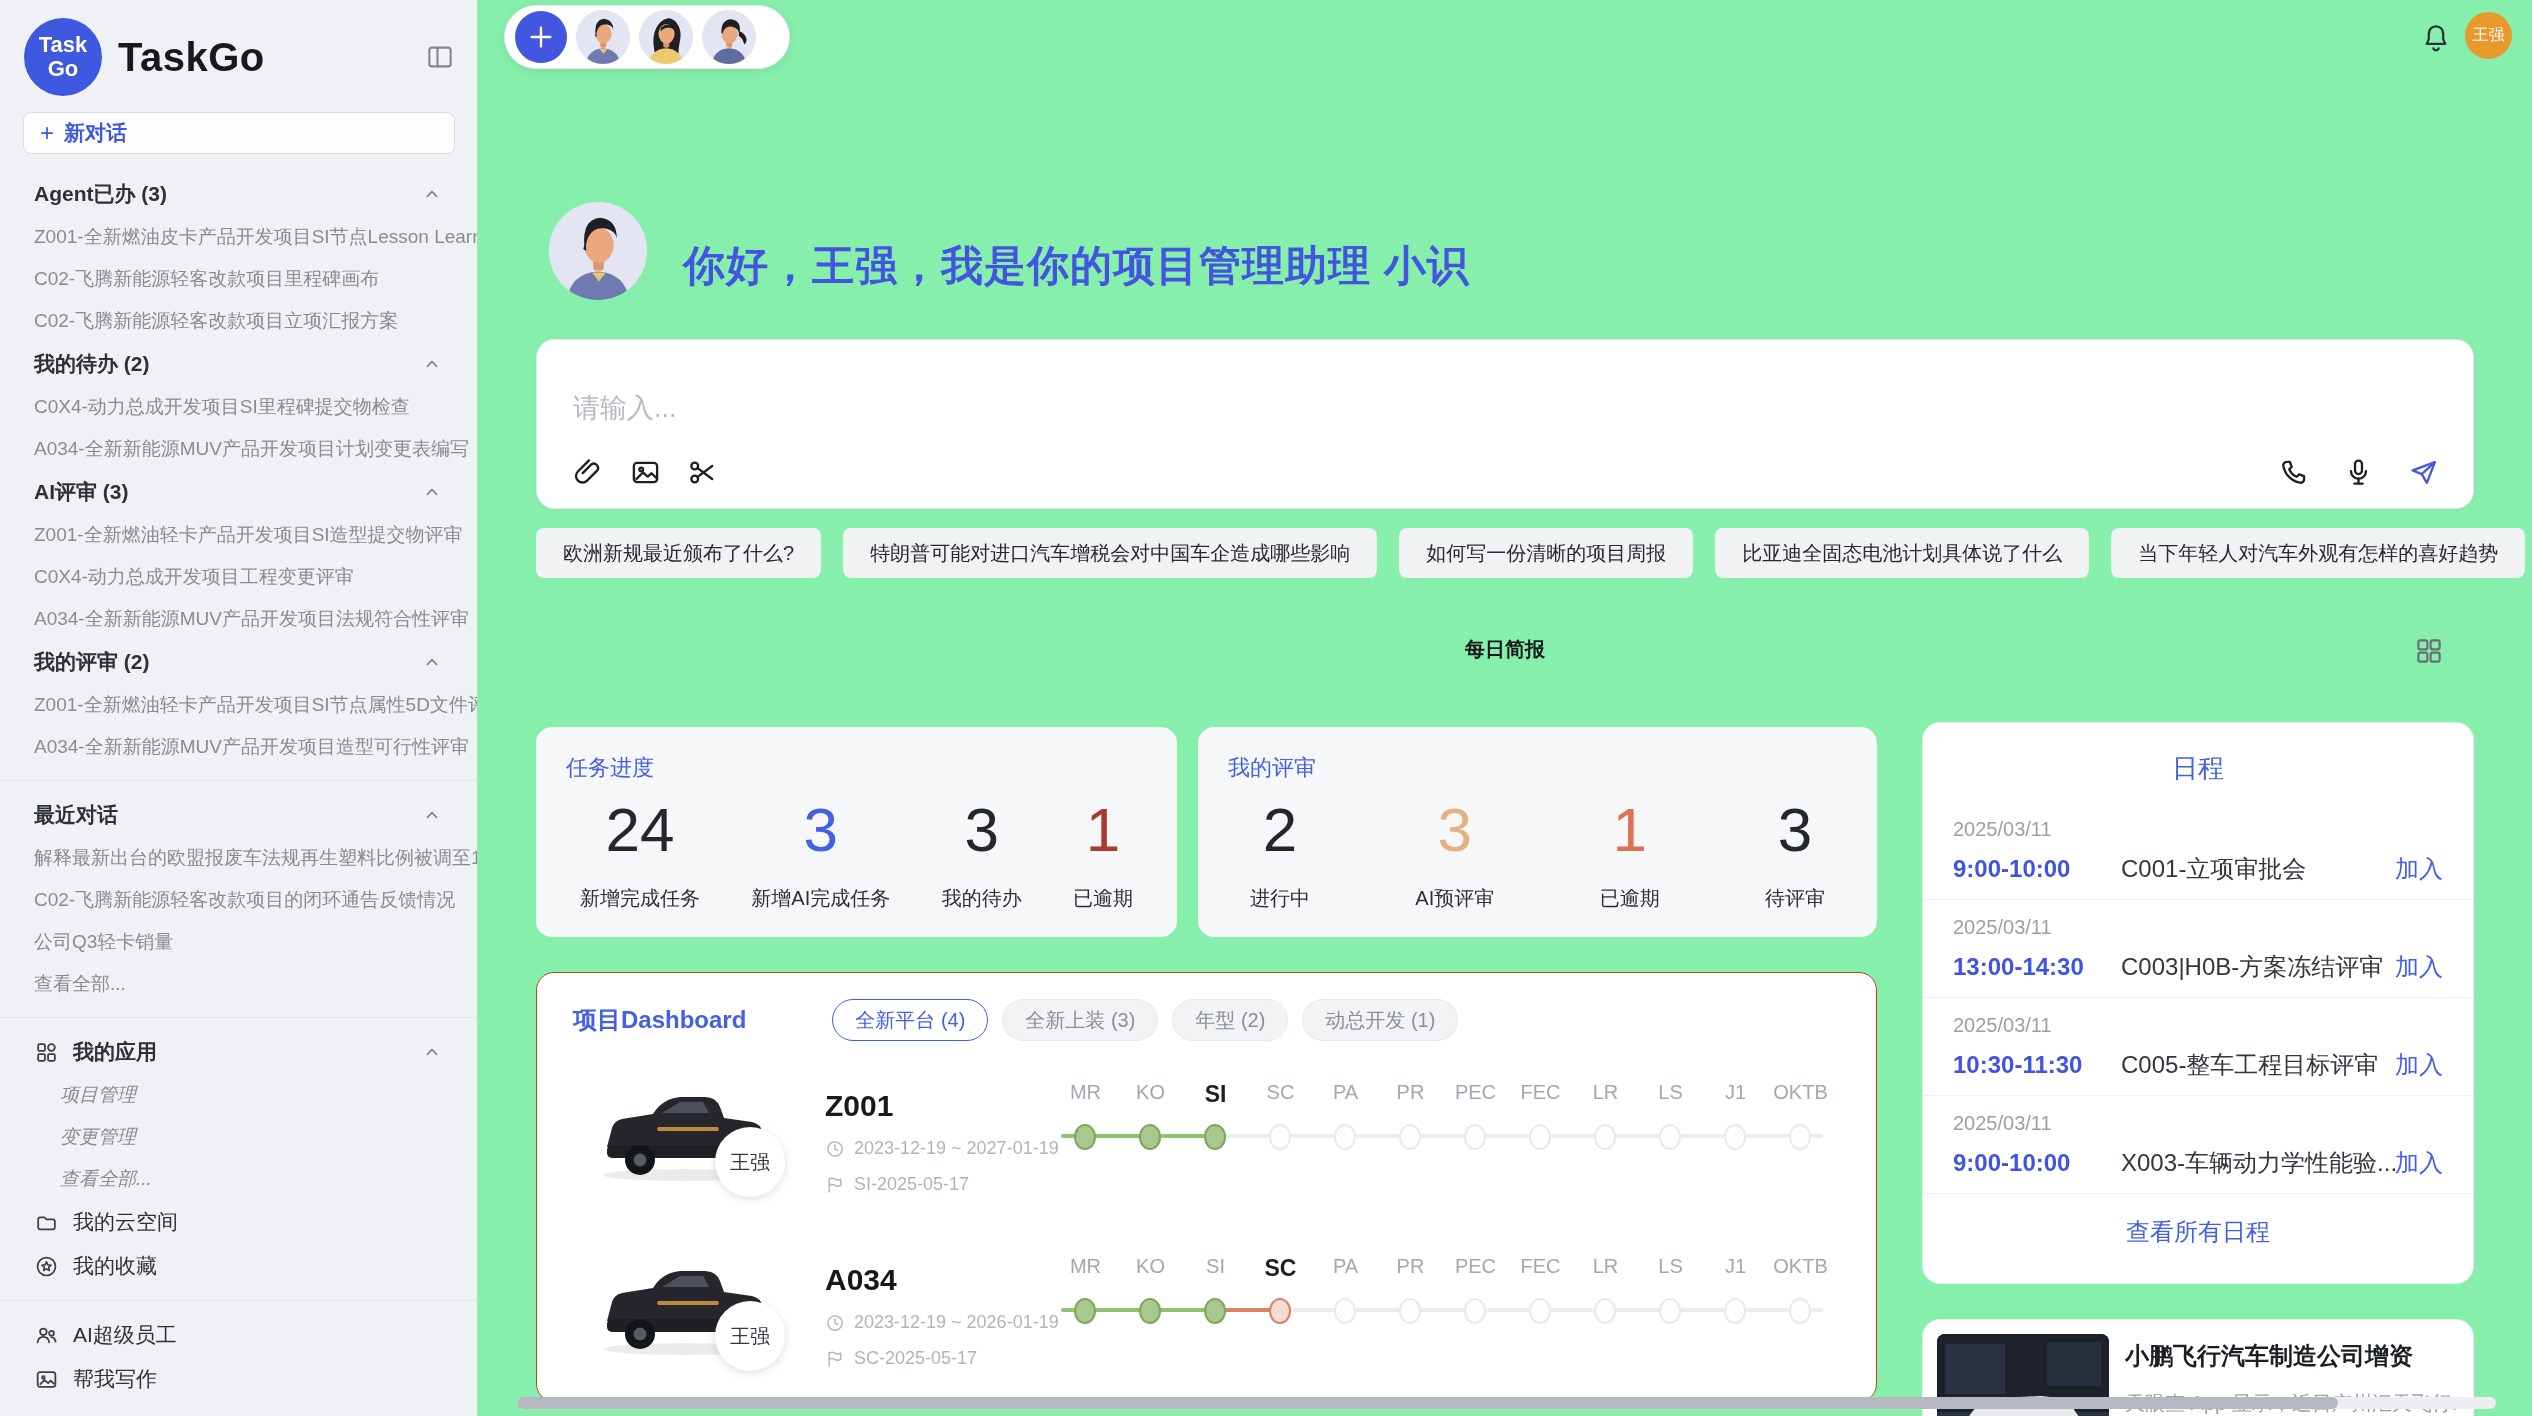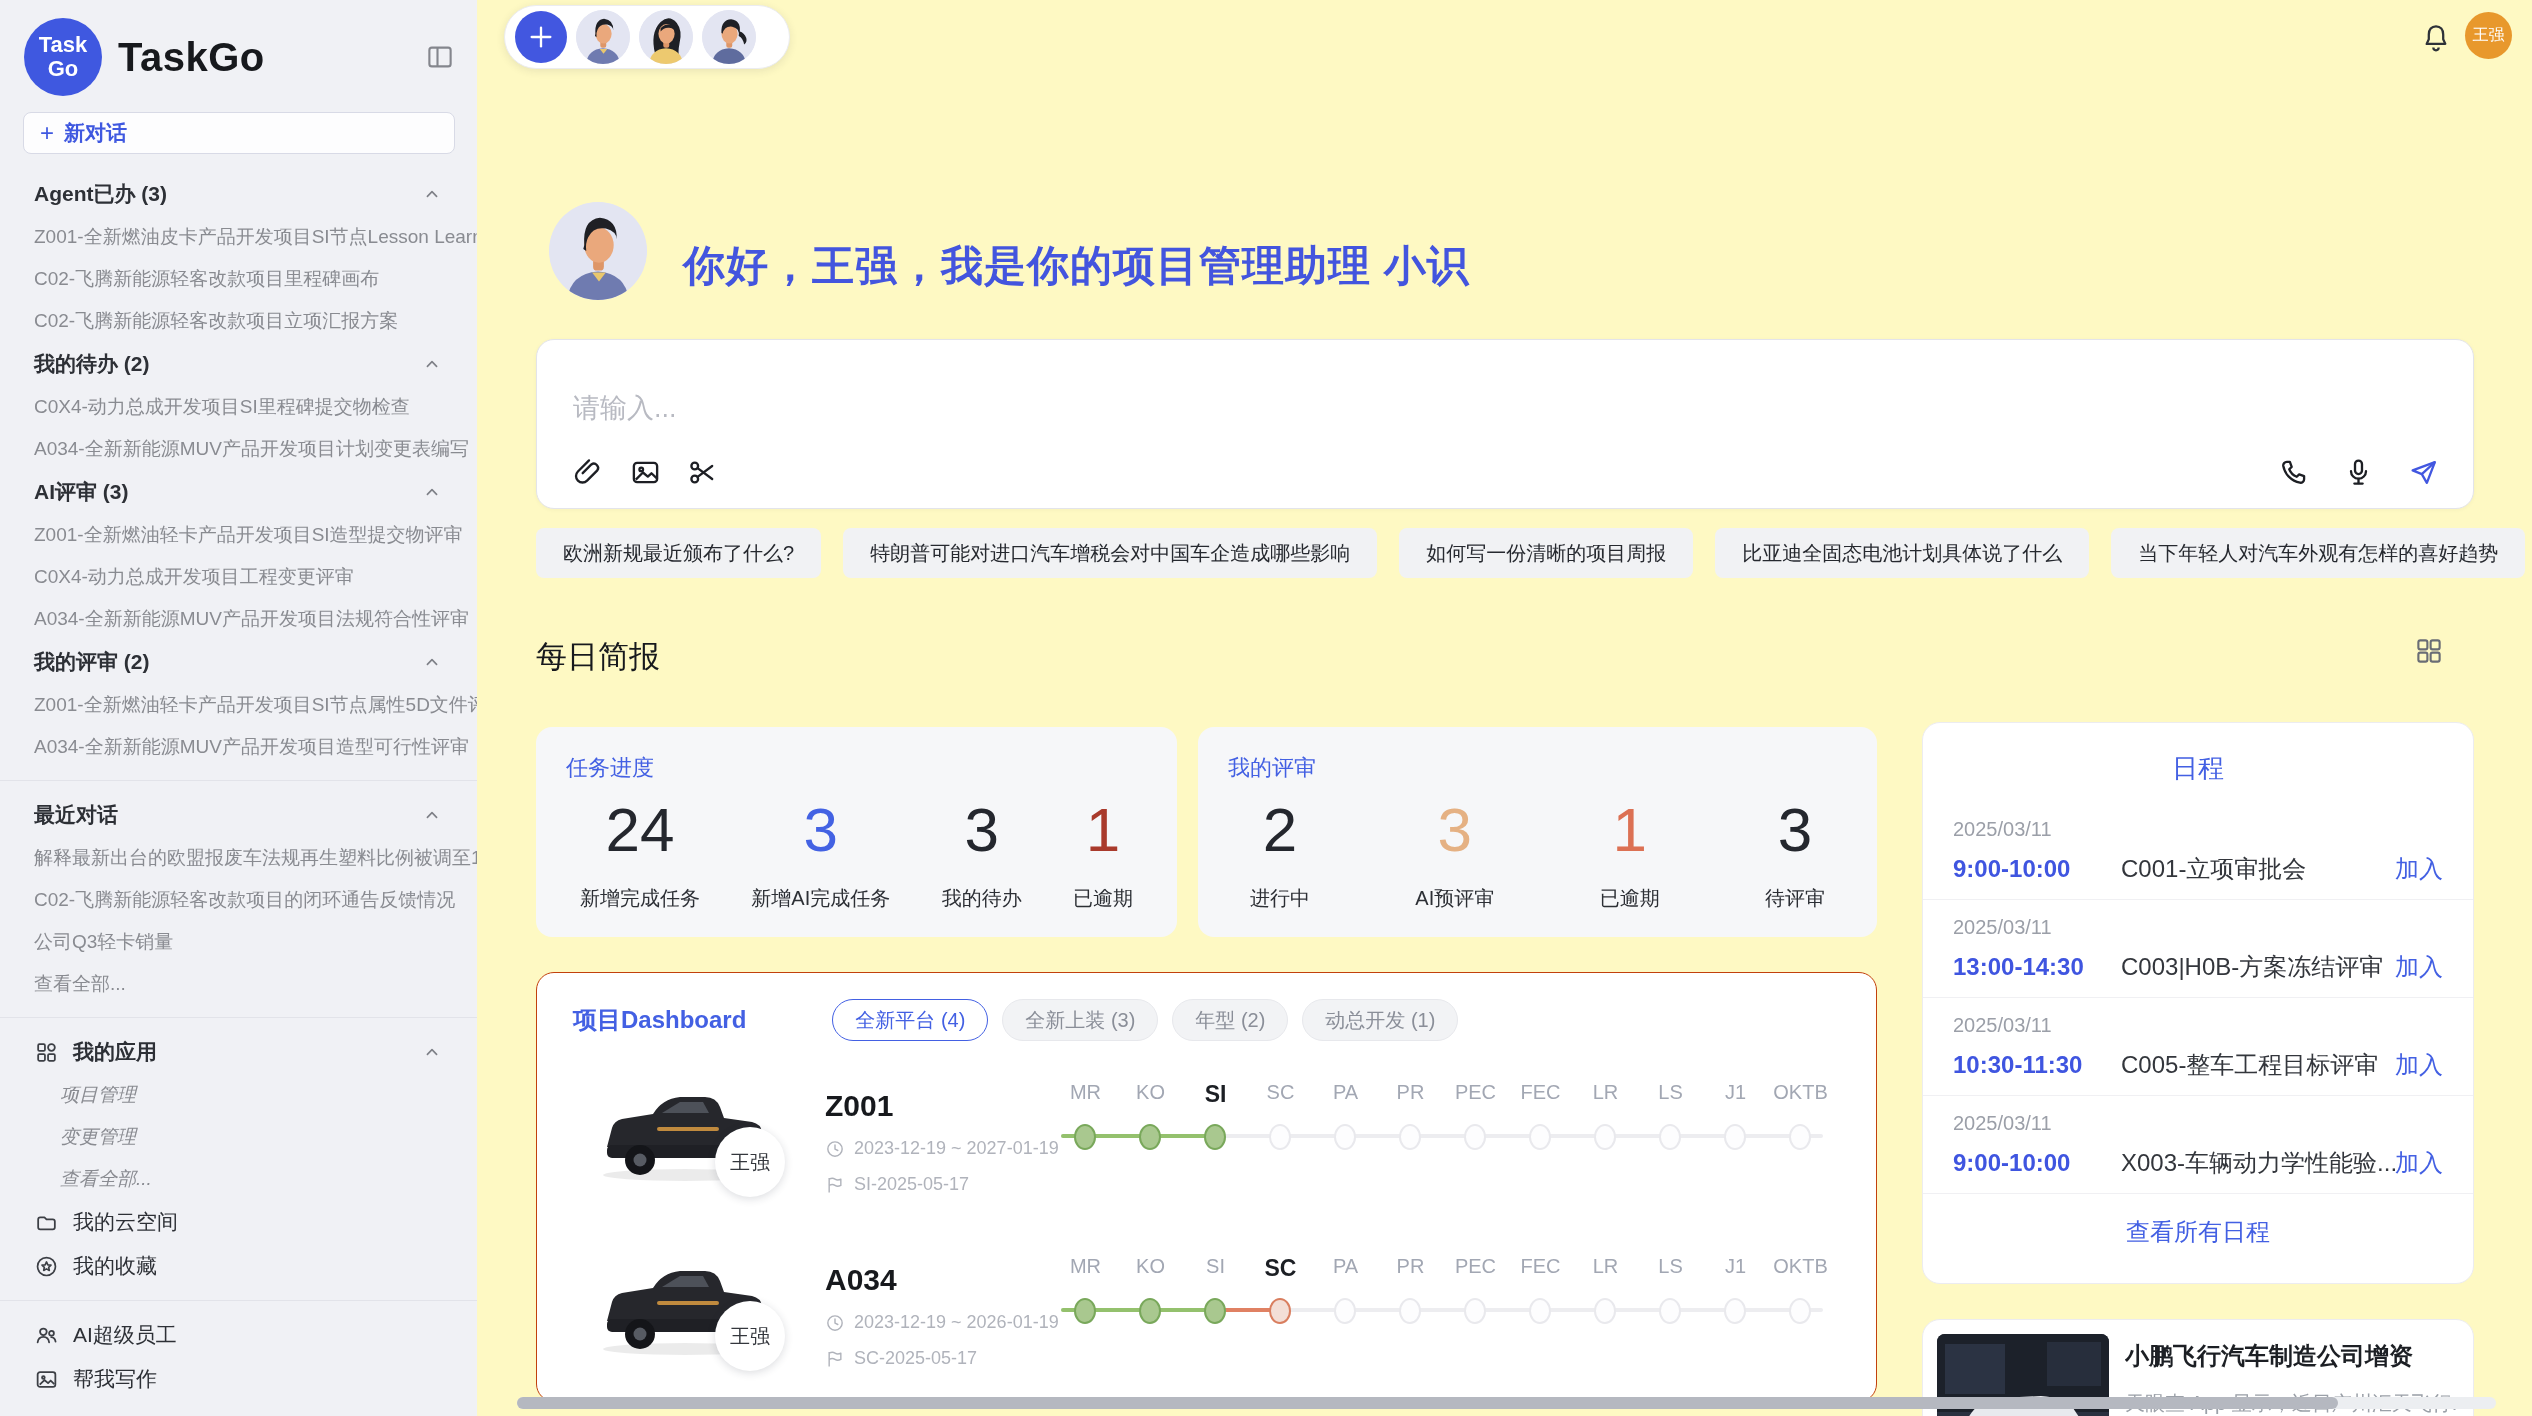--- a/index.html
+++ b/index.html
@@ -1,18 +1,18 @@
 <!DOCTYPE html>
 <html><head>
 <meta charset="utf-8">
 <style>
   * { margin:0; padding:0; box-sizing:border-box; }
   html,body { background:#fff; }
   .stage{ position:relative; width:2532px; height:1416px; overflow:hidden;
-          font-family:"Liberation Sans",sans-serif; background:#fef9c3; color:#24272e;}
+          font-family:"Liberation Sans",sans-serif; background:#86efac; color:#24272e;}
 
   
   .sidebar{ position:absolute; left:0; top:0; width:477px; height:1416px; background:#f0f1f5; overflow:hidden;}
   .sb-head{ display:flex; align-items:center; padding:18px 22px 10px 24px; }
   .logo{ width:78px; height:78px; border-radius:50%; background:#3f58e0; color:#fff; display:flex; flex-direction:column;
          align-items:center; justify-content:center; font-size:22px; line-height:24px; font-weight:bold;}
   .sb-title{ font-size:40px; font-weight:bold; margin-left:16px; color:#17191d; letter-spacing:.5px;}
   .sb-toggle{ margin-left:auto; color:#84868d; width:30px; height:30px;}
   .newchat{ margin:6px 22px 10px 23px; height:42px; background:#fdfdfe; border:1px solid #d8dae6; border-radius:8px;
             display:flex; align-items:center; padding:0 16px; color:#3f58e0; font-size:21px; font-weight:bold; gap:10px;}
@@ -51,21 +51,21 @@
   .in-left{ display:flex; gap:26px; color:#1d1f24;}
   .in-right{ display:flex; gap:34px; margin-left:auto; color:#1d1f24; align-items:center;}
   .iic{ width:31px; height:31px;}
   .send{ color:#4257e0;}
 
   
   .chips{ position:absolute; left:536px; top:528px; width:1938px; display:flex; gap:22px;}
   .chip{ height:50px; line-height:50px; background:#f1f2f4; border-radius:8px; padding:0 27px; font-size:20px; color:#26292f; white-space:nowrap;}
 
   
-  .brief-title{ position:absolute; left:536px; top:636px; width:1938px; text-align:left; font-size:31px; font-weight:normal; color:#17191d;}
+  .brief-title{ position:absolute; left:536px; top:636px; width:1938px; text-align:center; font-size:20px; font-weight:bold; color:#17191d;}
   .brief-grid{ position:absolute; left:2414px; top:636px; width:30px; height:30px; color:#6a6d75;}
   .cards{ position:absolute; left:536px; top:727px; display:flex; gap:21px;}
   .card{ background:#f6f7f9; border-radius:16px; height:210px; padding:26px 0 0 0;}
   .card.c1{ width:641px;}
   .card.c2{ width:679px;}
   .card-label{ font-size:22px; color:#4360e3; padding-left:30px;}
   .stats{ display:flex; justify-content:space-between; padding:14px 44px 0 44px;}
   .c2 .stats{ padding:14px 52px 0 52px;}
   .stat{ text-align:center;}
   .stat .v{ font-size:62px; font-weight:500; line-height:66px;}

